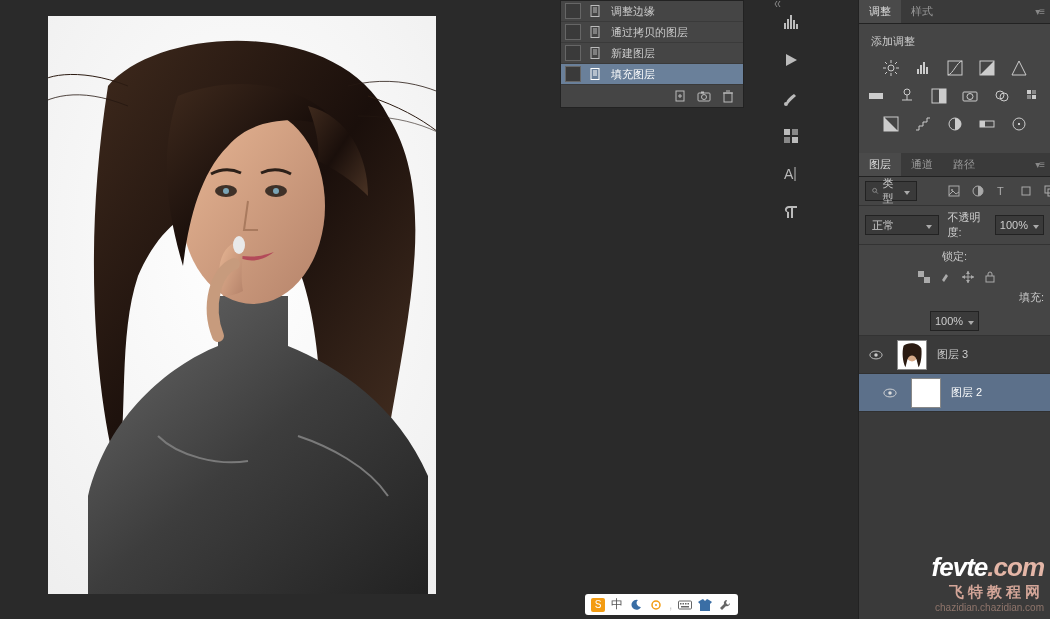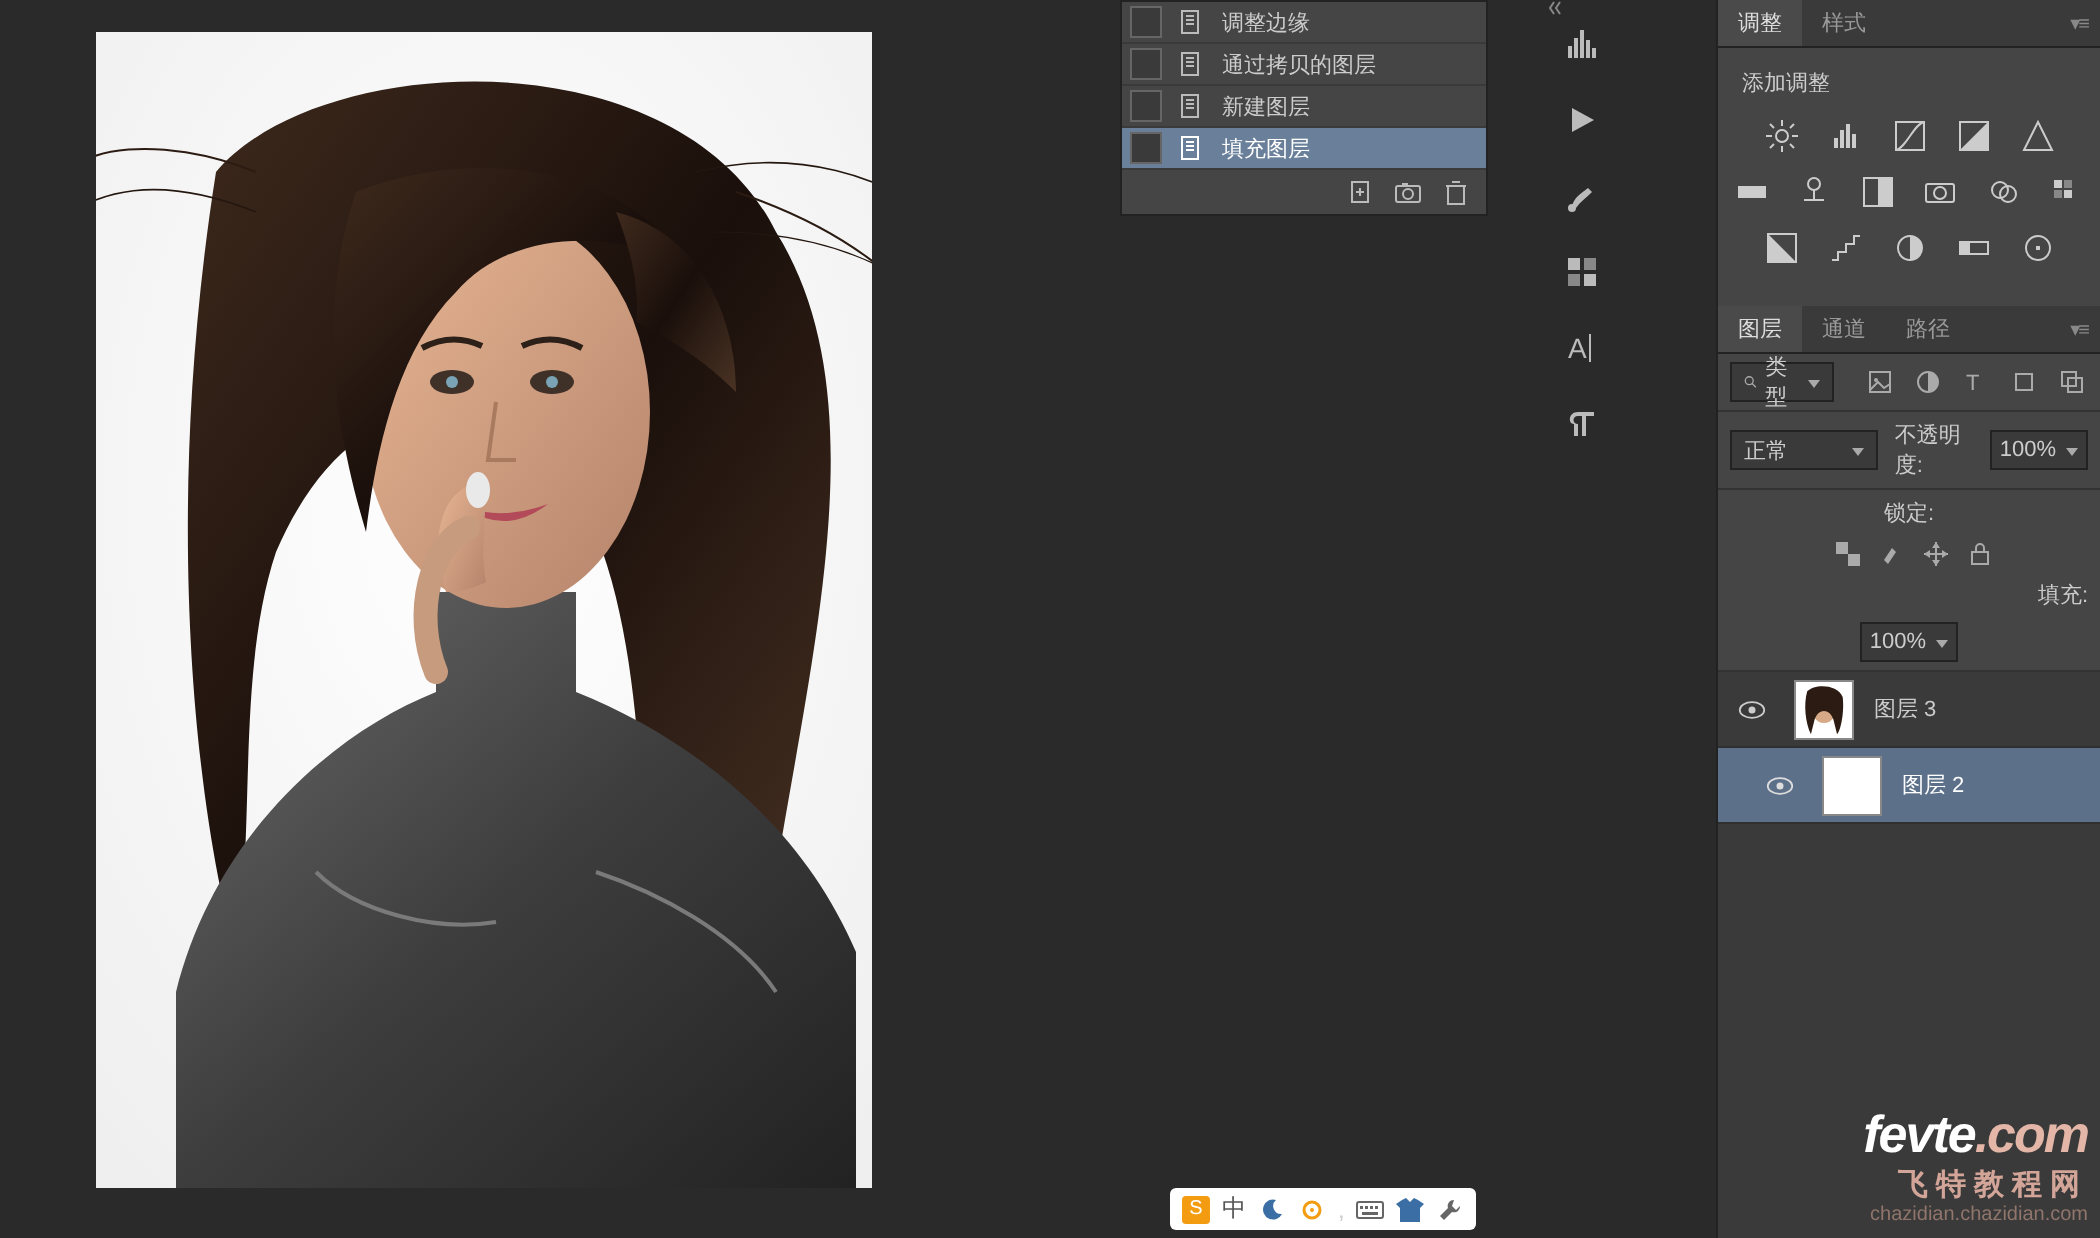--- a/index.html
+++ b/index.html
@@ -30,21 +30,21 @@
     .header-dots { position:absolute; right:6px; top:6px; color:#888; font-size:10px; letter-spacing:-1px; }
 
     .adj-body { padding: 6px 8px 10px; background: #454545; }
     .adj-label { margin: 4px 0 8px 4px; }
     .adj-row { display:flex; justify-content:center; gap:14px; margin:10px 0; }
     .adj-icon { width:18px; height:18px; color:#bbb; display:flex;align-items:center;justify-content:center; }
     .adj-icon.filled { color:#ccc; }
 
     .layers-header { display: flex; align-items: flex-start; background: #3a3a3a; border-bottom: 1px solid #222; position:relative; }
 
-    .filter-row { display:flex; align-items:center; padding:4px 6px; gap:8px; background:#454545; border-bottom:1px solid #333; }
+    .filter-row { display:flex; align-items:center; padding:4px 6px; gap:22px; background:#454545; border-bottom:1px solid #333; }
     .filter-select { display:flex; align-items:center; height:20px; background:#3a3a3a; border:1px solid #222; padding:0 6px; gap:4px; }
     .filter-icons { display:flex; gap:10px; margin-left:8px; align-items:center; }
     .mini-ico { width:14px;height:14px;color:#aaa;display:flex;align-items:center;justify-content:center; }
     .switch { width:26px; height:14px; border:1px solid #666; border-radius:7px; position:relative; background:#333; margin-left:auto; }
     .switch-knob { position:absolute; width:10px;height:10px;border-radius:50%;background:#aaa;top:1px;left:2px; }
 
     .blend-row { display:flex; align-items:center; padding:4px 6px; gap:8px; background:#454545; border-bottom:1px solid #333; }
     .blend-select { display:flex; align-items:center; height:20px; background:#3a3a3a; border:1px solid #222; padding:0 6px; width:86px; justify-content:space-between; }
     .opacity-label { margin-left:auto; }
     .pct-box { display:flex;align-items:center;height:20px;background:#3a3a3a;border:1px solid #222;padding:0 4px;gap:2px; }

